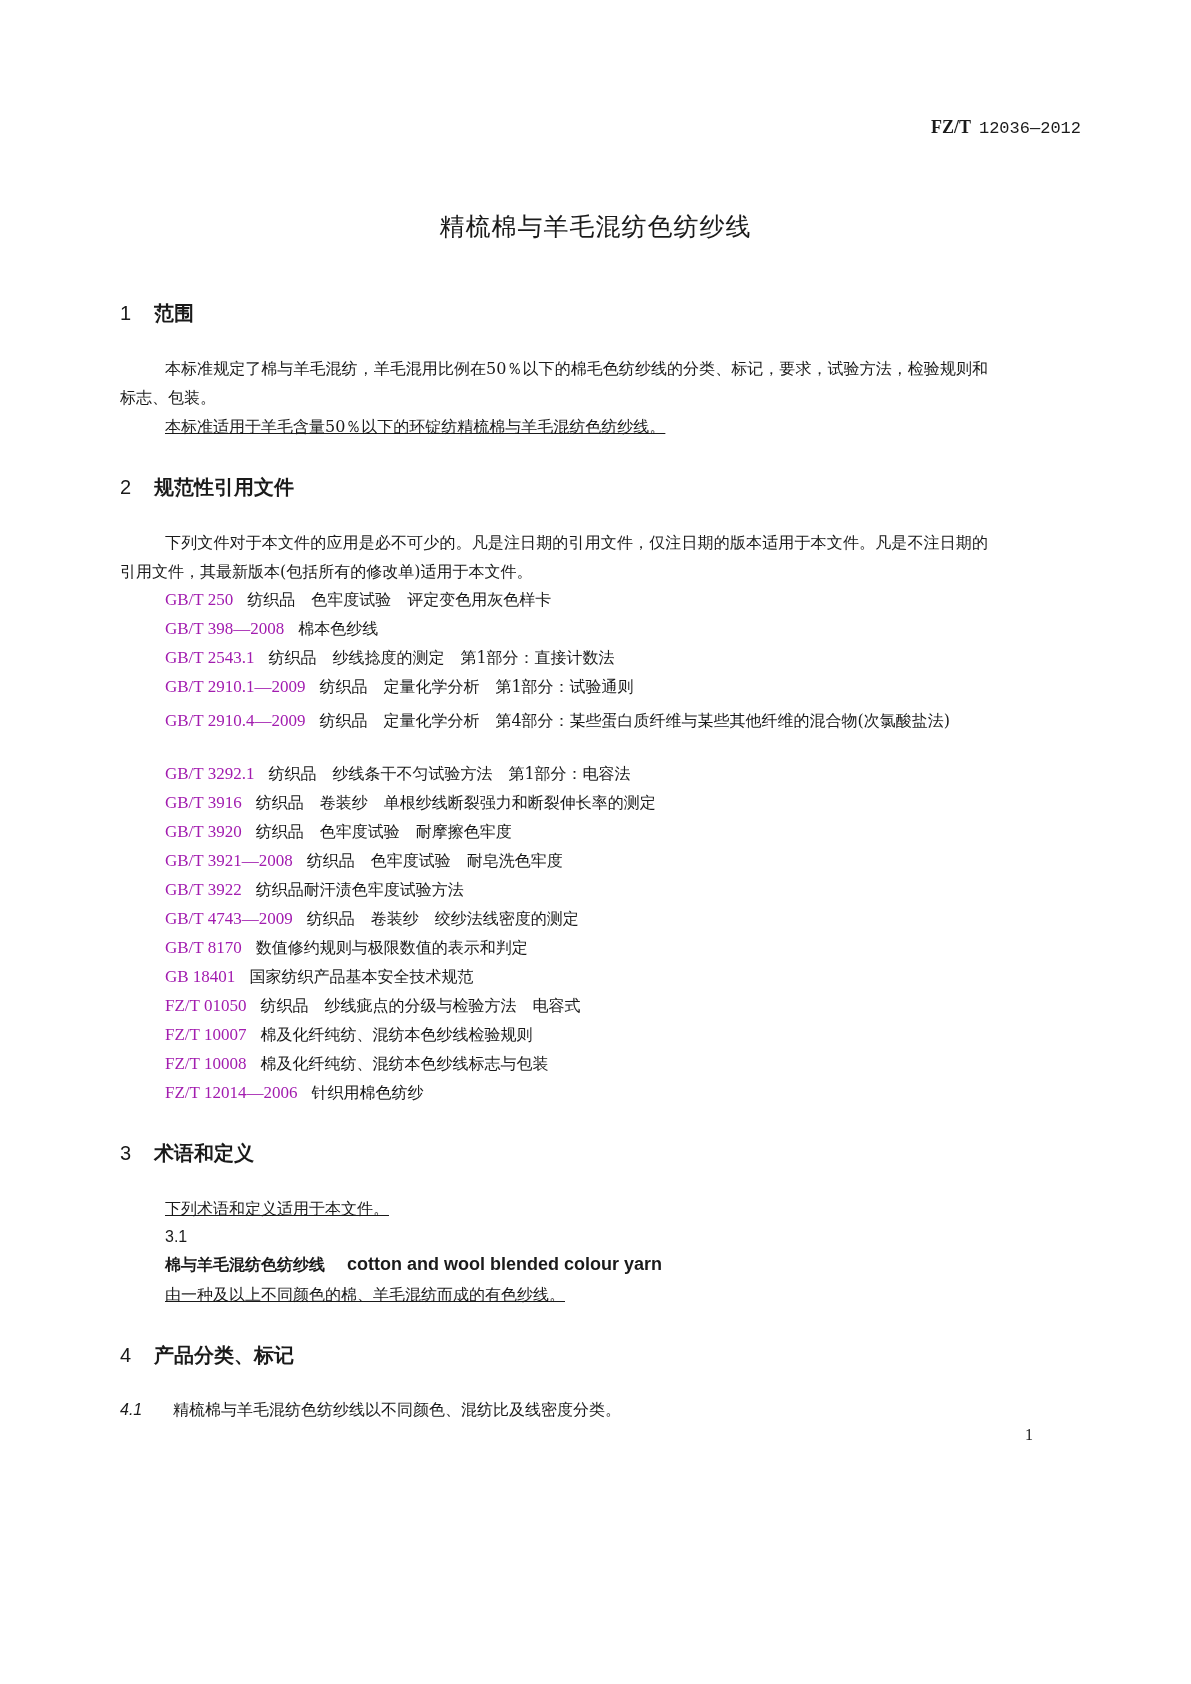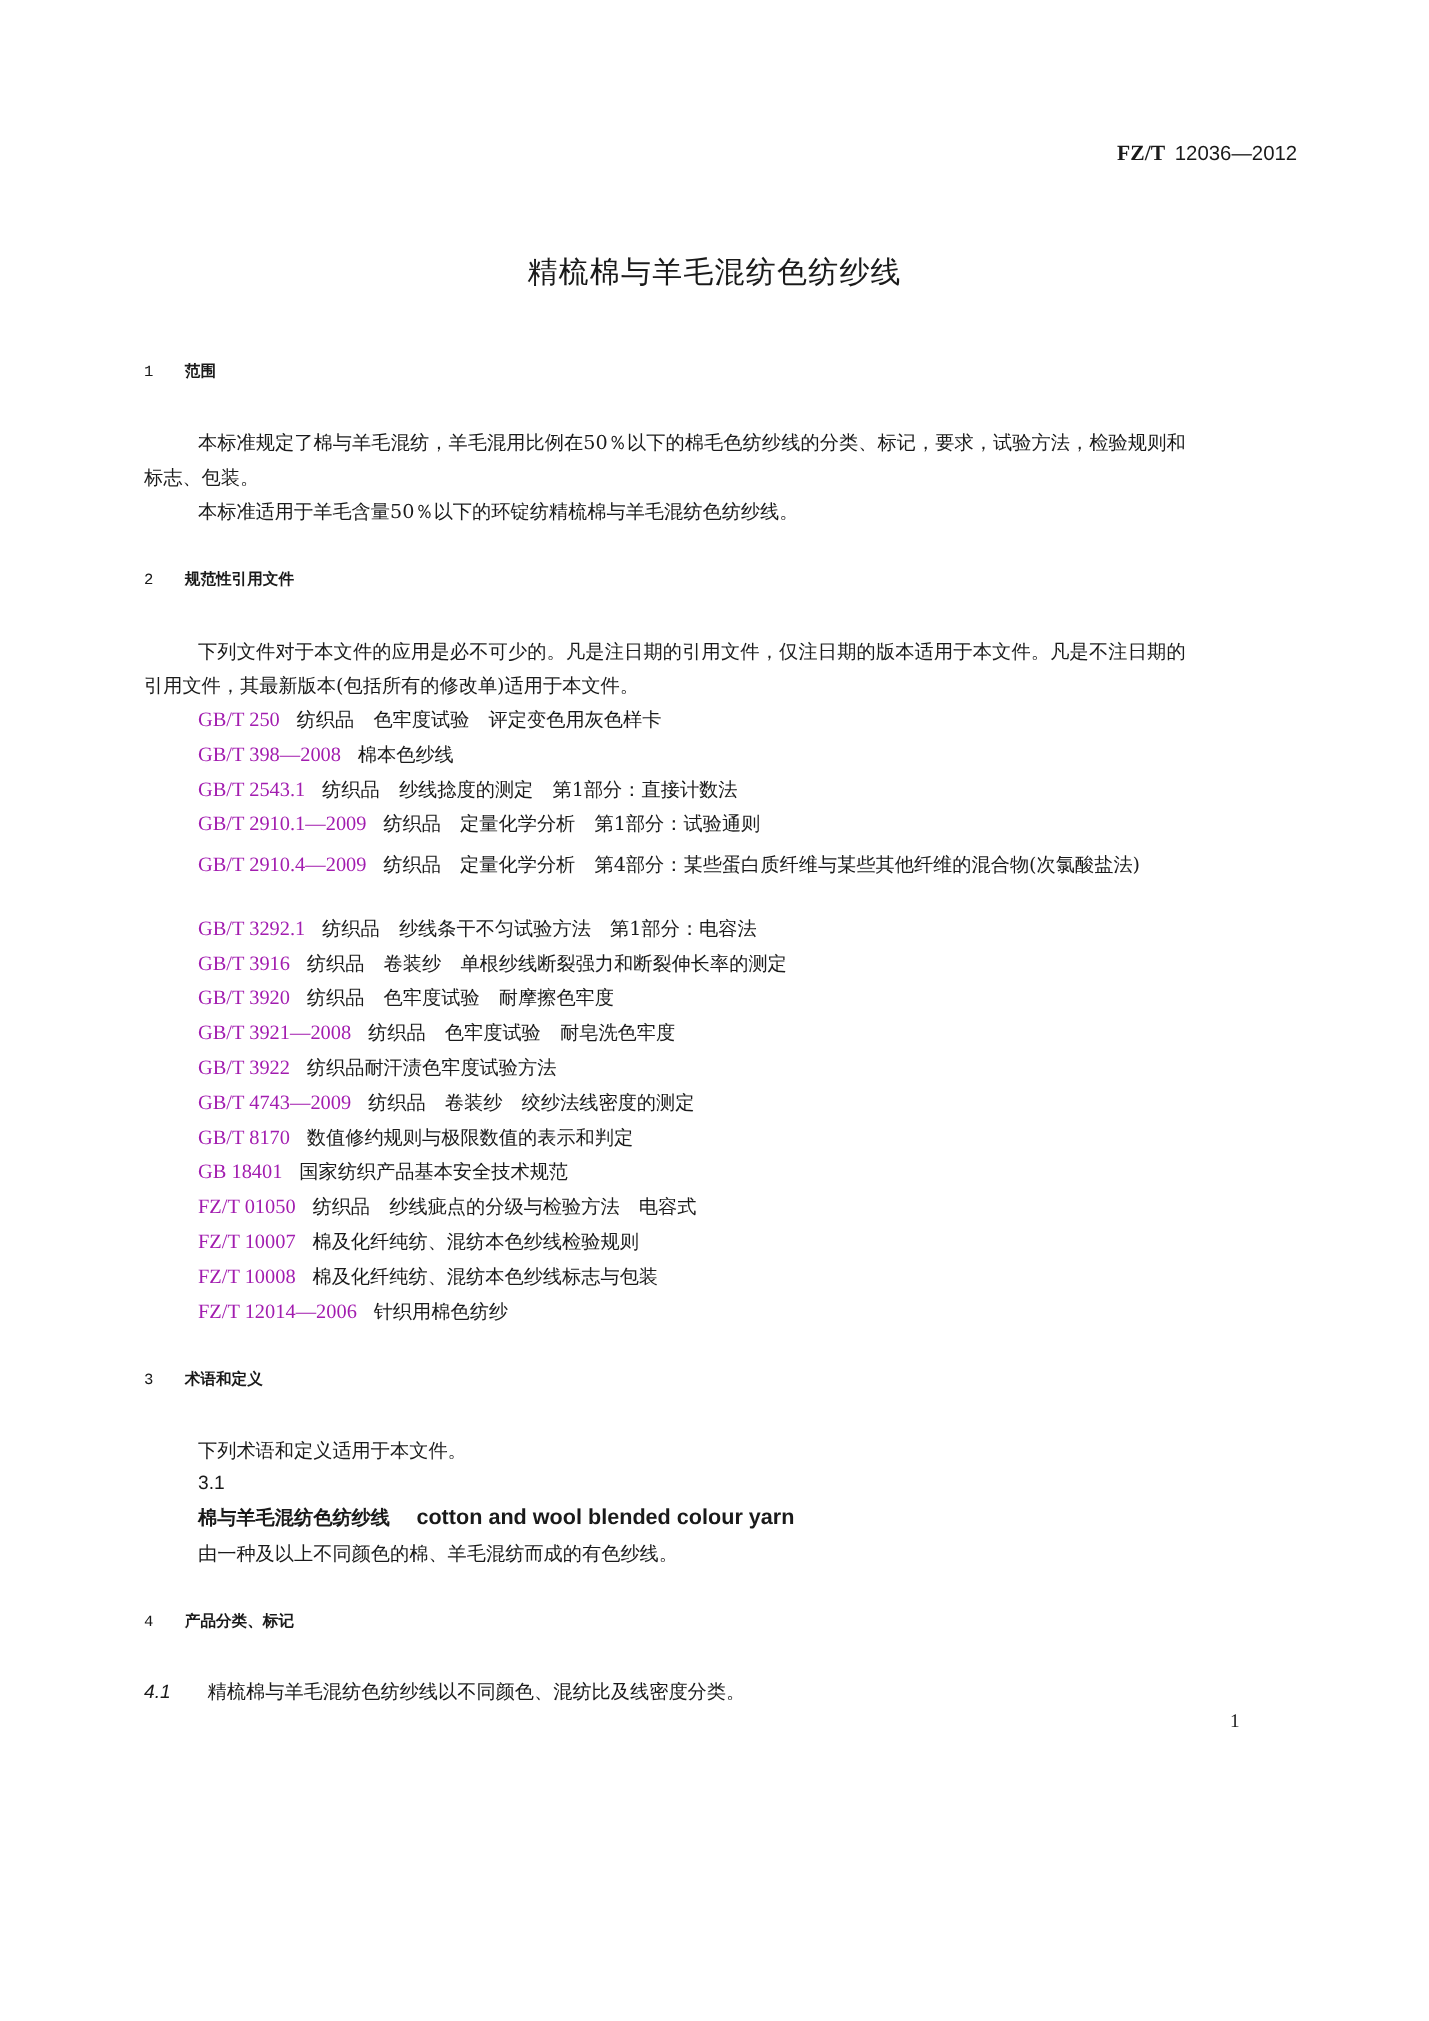--- a/index.html
+++ b/index.html
@@ -1,27 +1,27 @@
 <!DOCTYPE html>
 <html><head>
   <meta charset="utf-8">
   <style>
     html, body { margin: 0; padding: 0; background: #ffffff; }
     body { width: 1191px; height: 1684px; position: relative; overflow: hidden;
            font-family: "DejaVu Serif", serif; color: #1a1a1a; }
     .abs { position: absolute; white-space: nowrap; }
     .std-no { right: 110px; top: 117px; font-size: 17px; }
     .std-no .fz { font-family: "Liberation Serif", serif; font-weight: bold; font-size: 18px; margin-top: 18px; }
-    .std-no .num { font-family: Liberation Sans, sans-serif; margin-left: 8px; }
+    .std-no .num { font-family: Liberation Mono, monospace; margin-left: 8px; }
     .doc-title { left: 0; width: 1191px; top: 210px; text-align: center;
                  font-family: "DejaVu Sans", sans-serif; font-size: 25px; letter-spacing: 1px; }
-    .h { left: 120px; font-family: Liberation Mono, monospace; font-size: 13px; font-weight: bold; }
+    .h { left: 120px; font-family: Liberation Sans, sans-serif; font-size: 20px; font-weight: bold; }
     .h .n { display: inline-block; width: 34px; font-weight: normal; }
     .p { font-size: 16px; line-height: 29px; }
-    .ind { left: 165px; }
+    .ind { left: 165px; text-decoration: underline; }
     .full { left: 120px; width: 868px; white-space: normal; text-align: justify; text-indent: 45px; }
     .ref { left: 165px; font-size: 16px; }
     .ref .code { font-family: "Liberation Serif", serif; font-size: 17px; color: #a21caf; margin-right: 14px; }
     .term-no { left: 120px; font-family: "Liberation Sans", sans-serif; font-size: 16px; margin-left: 45px; }
     .term { left: 165px; font-size: 16px; font-weight: bold; }
     .term .cn { font-family: Liberation Serif, serif; }
     .term .en { font-family: Liberation Sans, sans-serif; font-size: 18px; margin-left: 22px; }
     .clause { left: 120px; font-size: 16px; }
     .clause .n { font-family: "Liberation Sans", sans-serif; display: inline-block; width: 53px; font-style: italic; }
     .page-no { left: 1025px; top: 1426px; font-family: "Liberation Serif", serif; font-size: 16px; }

